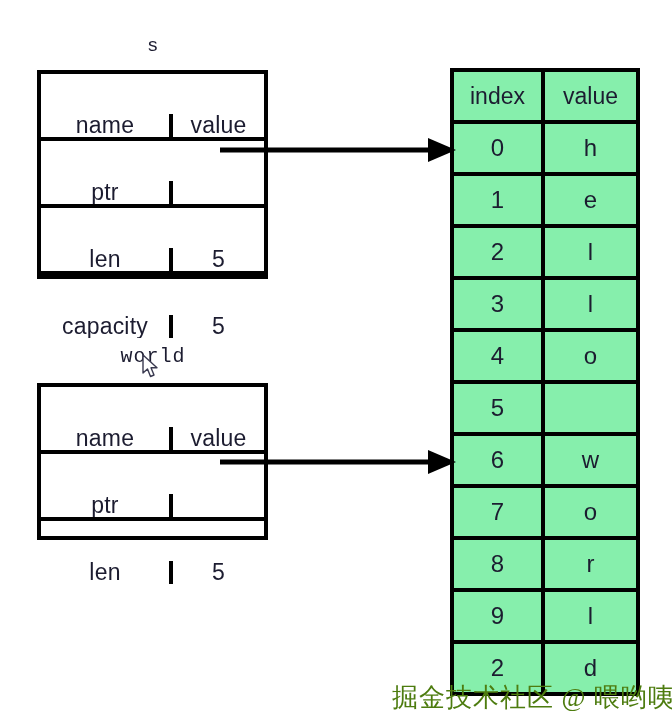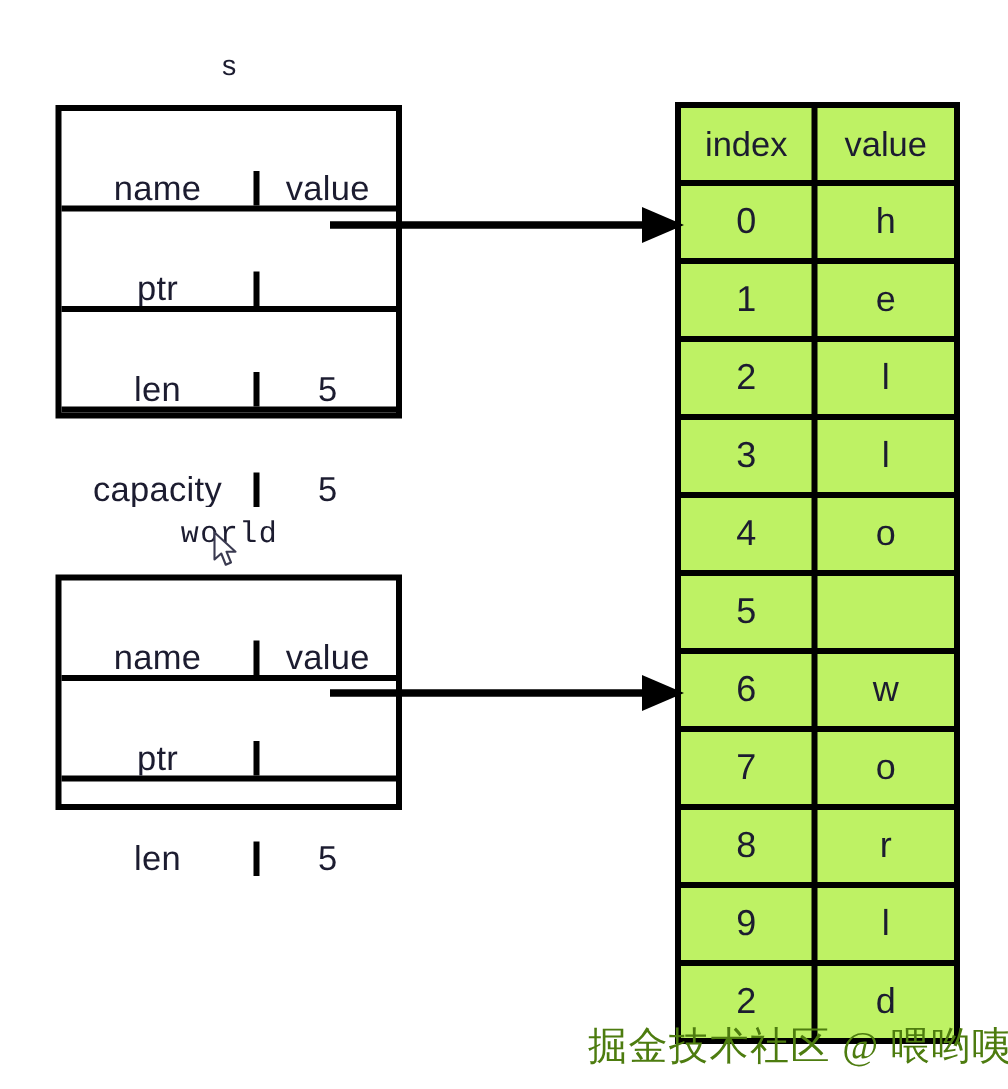--- a/index.html
+++ b/index.html
@@ -61,21 +61,21 @@
   }
   .struct-cell.name-col {
     border-right: 4px solid #000000;
   }
 
   
   .heap-table {
     position: absolute;
     border: 4px solid #000000;
     border-bottom: none;
-    background: #bef264;
+    background: #86efac;
     display: flex;
     flex-direction: column;
   }
   .heap-row {
     display: flex;
     height: 52px;
     flex: 0 0 52px;
     border-bottom: 4px solid #000000;
   }
   .heap-cell {

